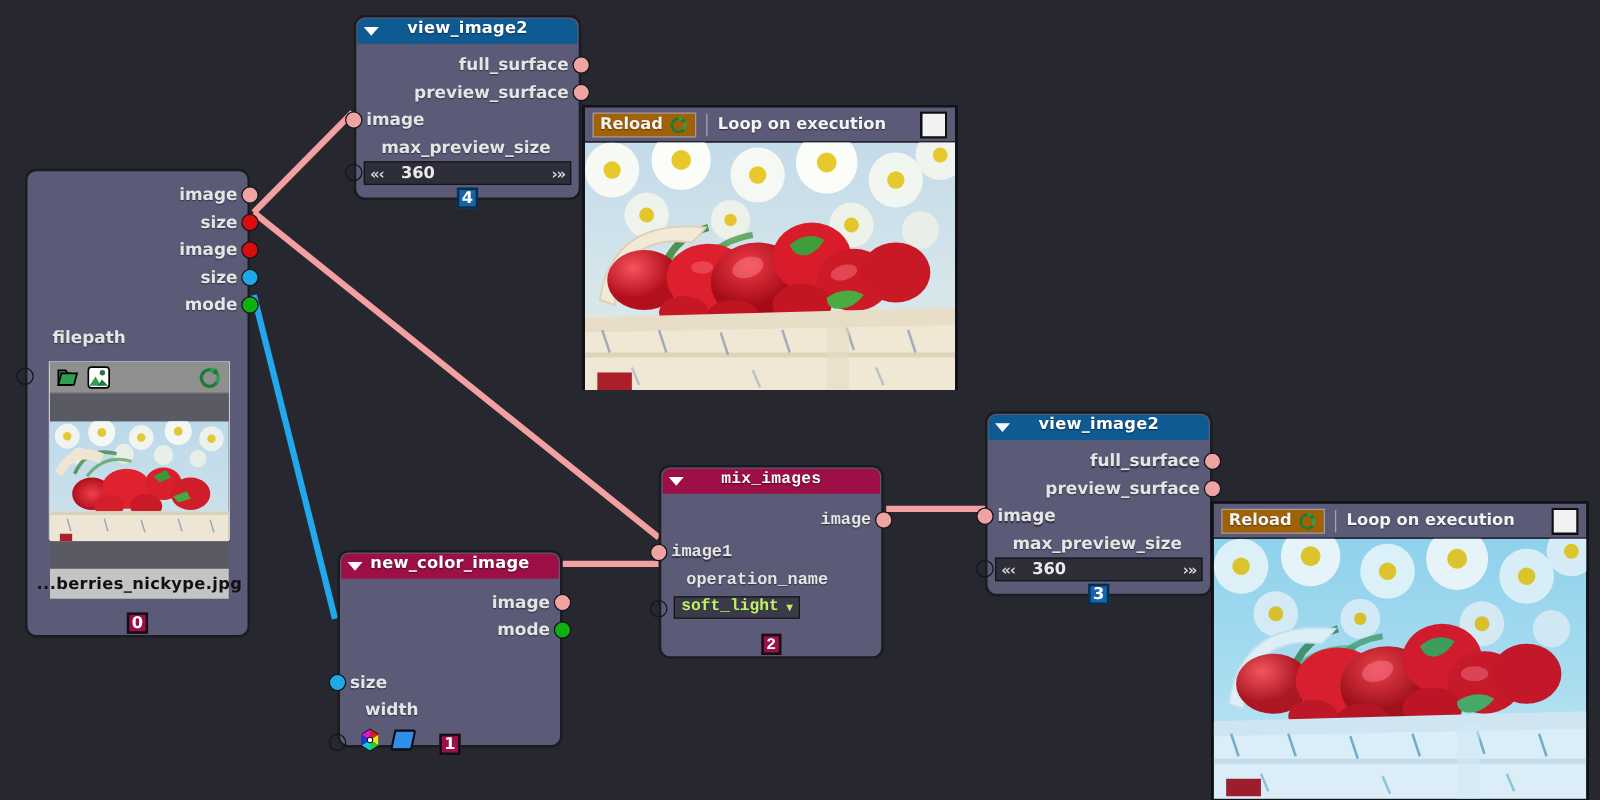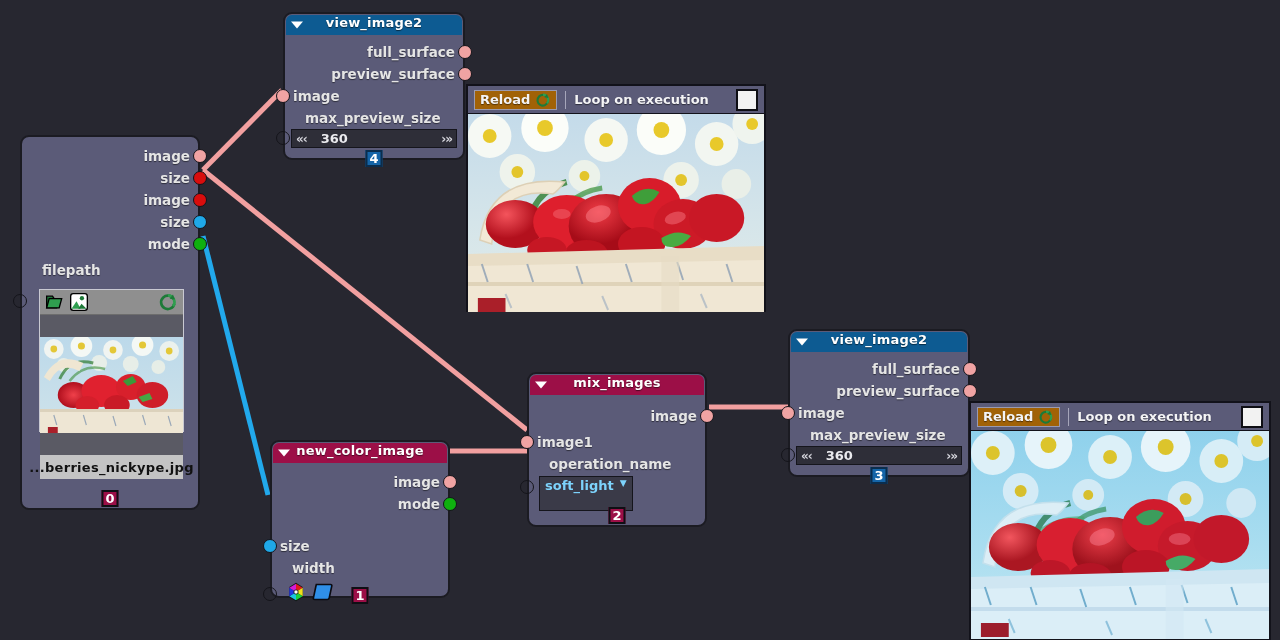--- a/index.html
+++ b/index.html
@@ -79,26 +79,26 @@
     padding:0 4px;
     color:#eaeaee;font-size:13px;font-weight:bold;
     box-sizing:border-box;
   }
   .spin .arrowsL,.spin .arrowsR{color:#d6d6dd;font-size:12px;letter-spacing:-1px;}
   .spin .val{flex:1;text-align:left;margin-left:14px;}
 
   
   .dd{
     margin-left:10px;
-    display:inline-flex;align-items:flex-start;gap:6px;
+    display:inline-flex;align-items:flex-end;gap:6px;
     background:#3a3a48;
     border:1px solid #15151c;
     padding:1px 5px 2px 5px;
-    color:#7dd3fc;font-size:13px;font-weight:bold;
-    height:35px;box-sizing:border-box;
+    color:#bef264;font-size:13px;font-weight:bold;
+    height:18px;box-sizing:border-box;
   }
   .dd .arw{font-size:9px;}
 
   
   .badge{
     position:absolute;left:50%;transform:translateX(-50%);
     min-width:15px;height:17px;
     display:flex;align-items:center;justify-content:center;
     font-size:13px;font-weight:bold;color:#fff;
     border:2px solid #0f0f14;
@@ -342,21 +342,21 @@
           <circle cx="12" cy="12" r="2.6" fill="#fff" stroke="#111" stroke-width="1"></circle>
         </svg>
         <svg class="swatch-color" viewBox="0 0 26 24">
           <path d="M5 3 h17 q2 0 1.5 2 l-3 14 q-.5 2 -2.5 2 H3 q-2 0 -1.5 -2 l3 -14 Q5 3 5 3z" fill="#2f8fe8" stroke="#0b0b12" stroke-width="2"></path>
         </svg>
       </div>
     </div>
     <div class="badge red" style="top:145px;">1</div>
   </div>
 
-  <div class="node" style="left:527px;top:372px;width:180px;height:155px;">
+  <div class="node" style="left:527px;top:372px;width:180px;height:155px;font-family:Liberation Mono, monospace;">
     <div class="node-title red">
       <span class="caret"></span>
       <span class="ttl">mix_images</span>
     </div>
     <div class="row out" style="margin-top:10px;">
       <span>image</span>
       <span class="sock pink right"></span>
     </div>
     <div class="row in" style="margin-top:4px;">
       <span class="sock pink left"></span>

